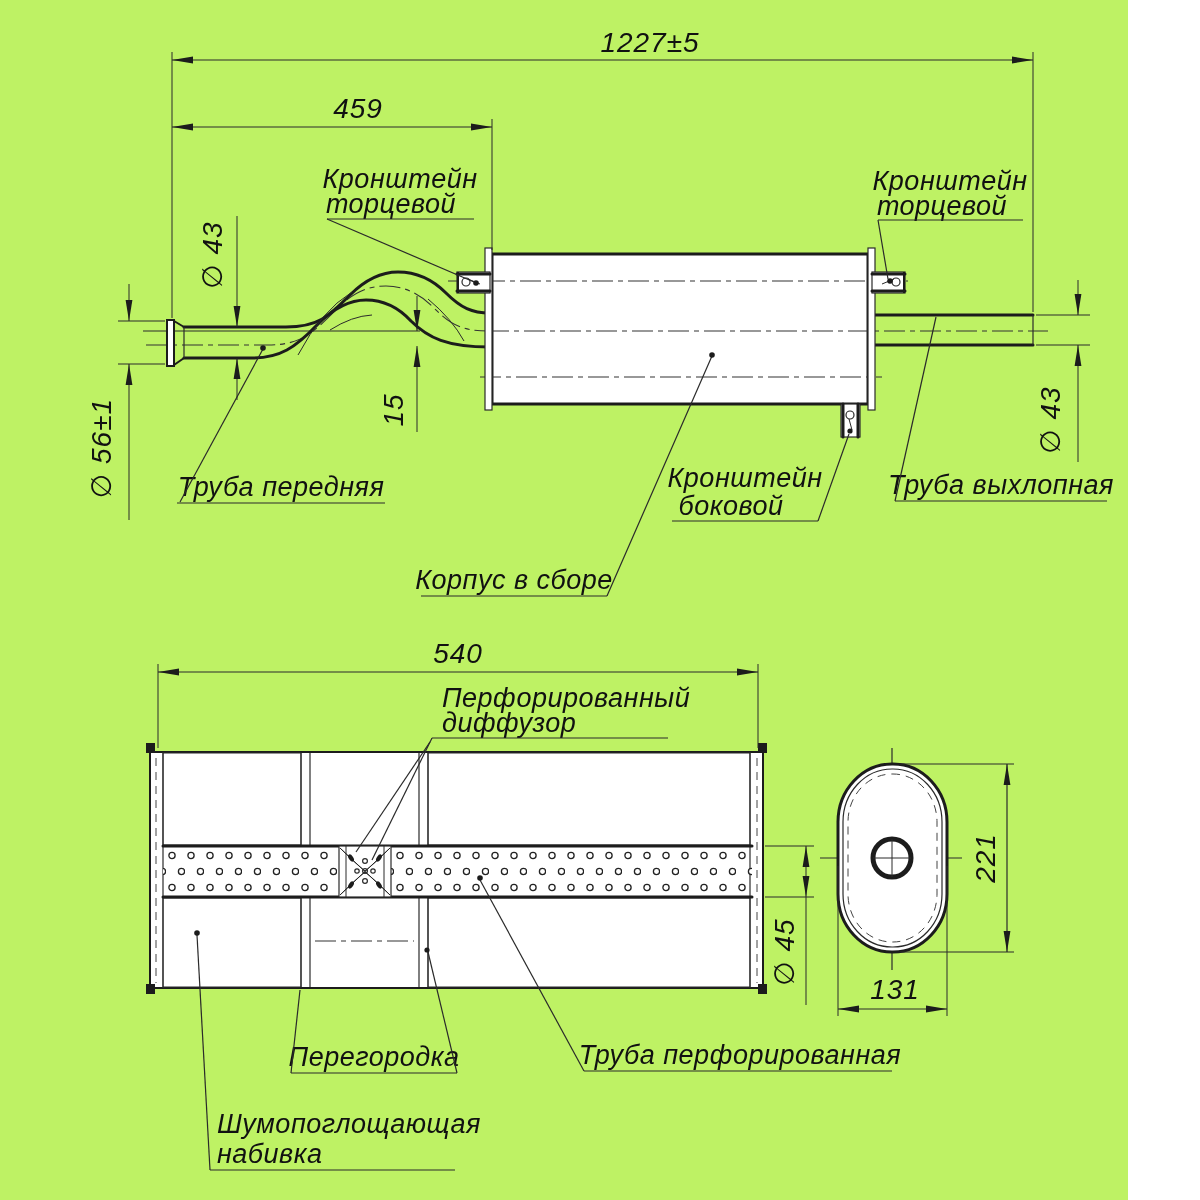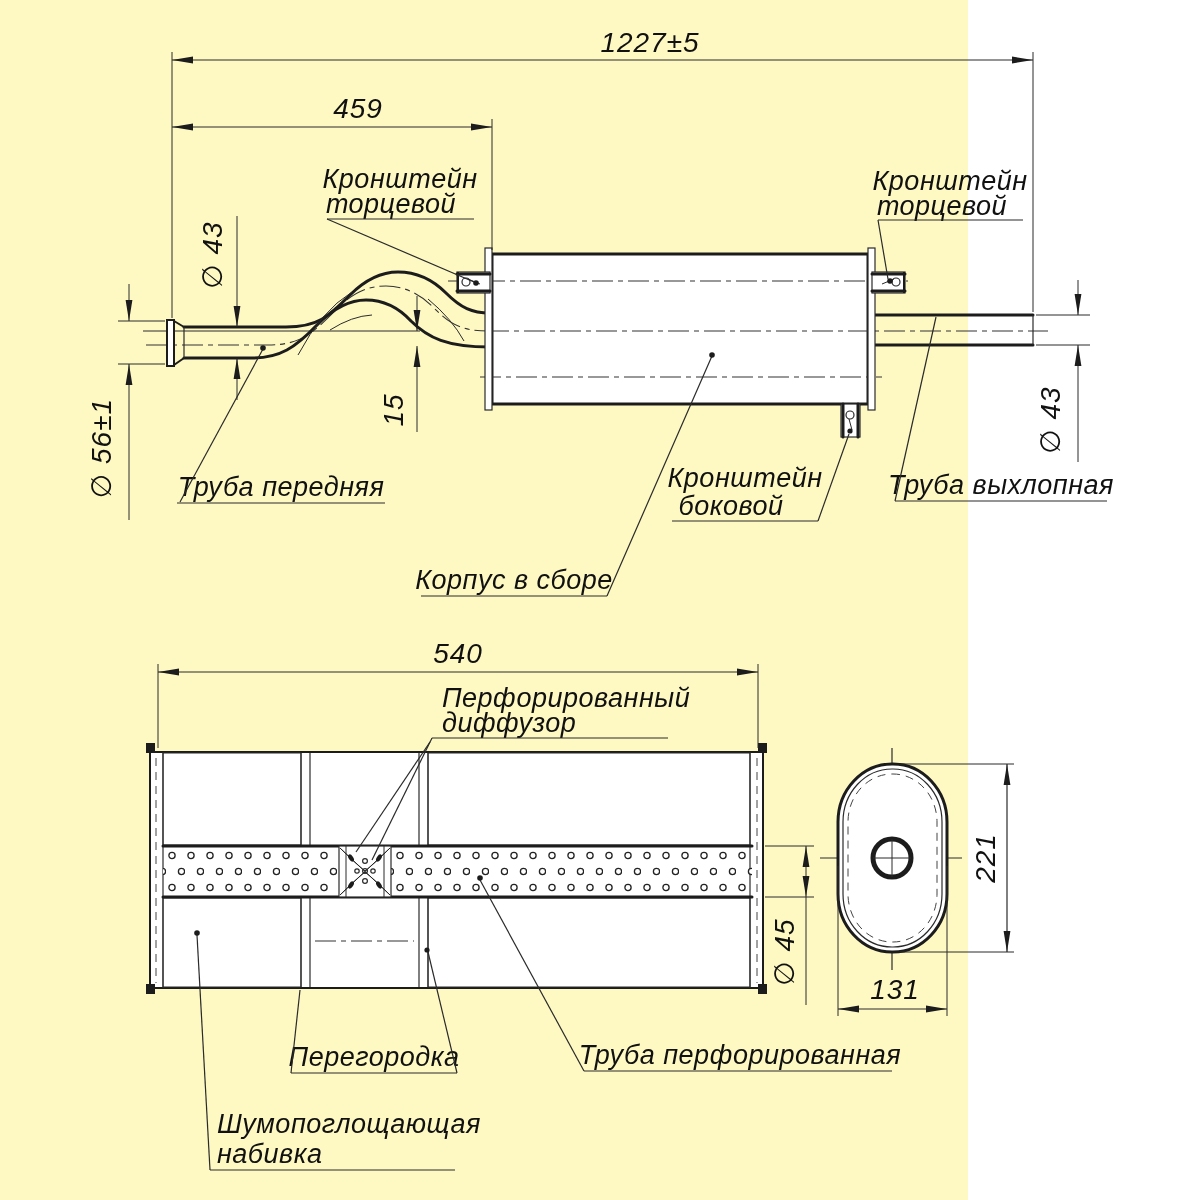--- a/index.html
+++ b/index.html
@@ -1,16 +1,16 @@
 <!DOCTYPE html>
 <html><head>
 <meta charset="utf-8">
 <style>
   html,body{margin:0;padding:0;background:#fff;}
-  .page{width:968px;height:1200px;background:#fef9c3;position:relative;font-family:"Liberation Sans","DejaVu Sans",sans-serif;}
+  .page{width:1128px;height:1200px;background:#bef264;position:relative;font-family:"Liberation Sans","DejaVu Sans",sans-serif;}
   svg{display:block;}
   
   .thick{stroke:#1c1c1c;stroke-width:3;fill:none;stroke-linecap:round;}
   .med{stroke:#1c1c1c;stroke-width:2;fill:none;}
   .thin{stroke:#2a2a2a;stroke-width:1.2;fill:none;}
   .xtr{stroke:#2a2a2a;stroke-width:1;fill:none;}
   .cl{stroke:#333;stroke-width:1.1;fill:none;stroke-dasharray:21 5 5 5;}
   .hid{stroke:#444;stroke-width:1;fill:none;stroke-dasharray:8 6;}
   .dot{fill:#1c1c1c;stroke:none;}
   .arr{fill:#1c1c1c;stroke:none;}

